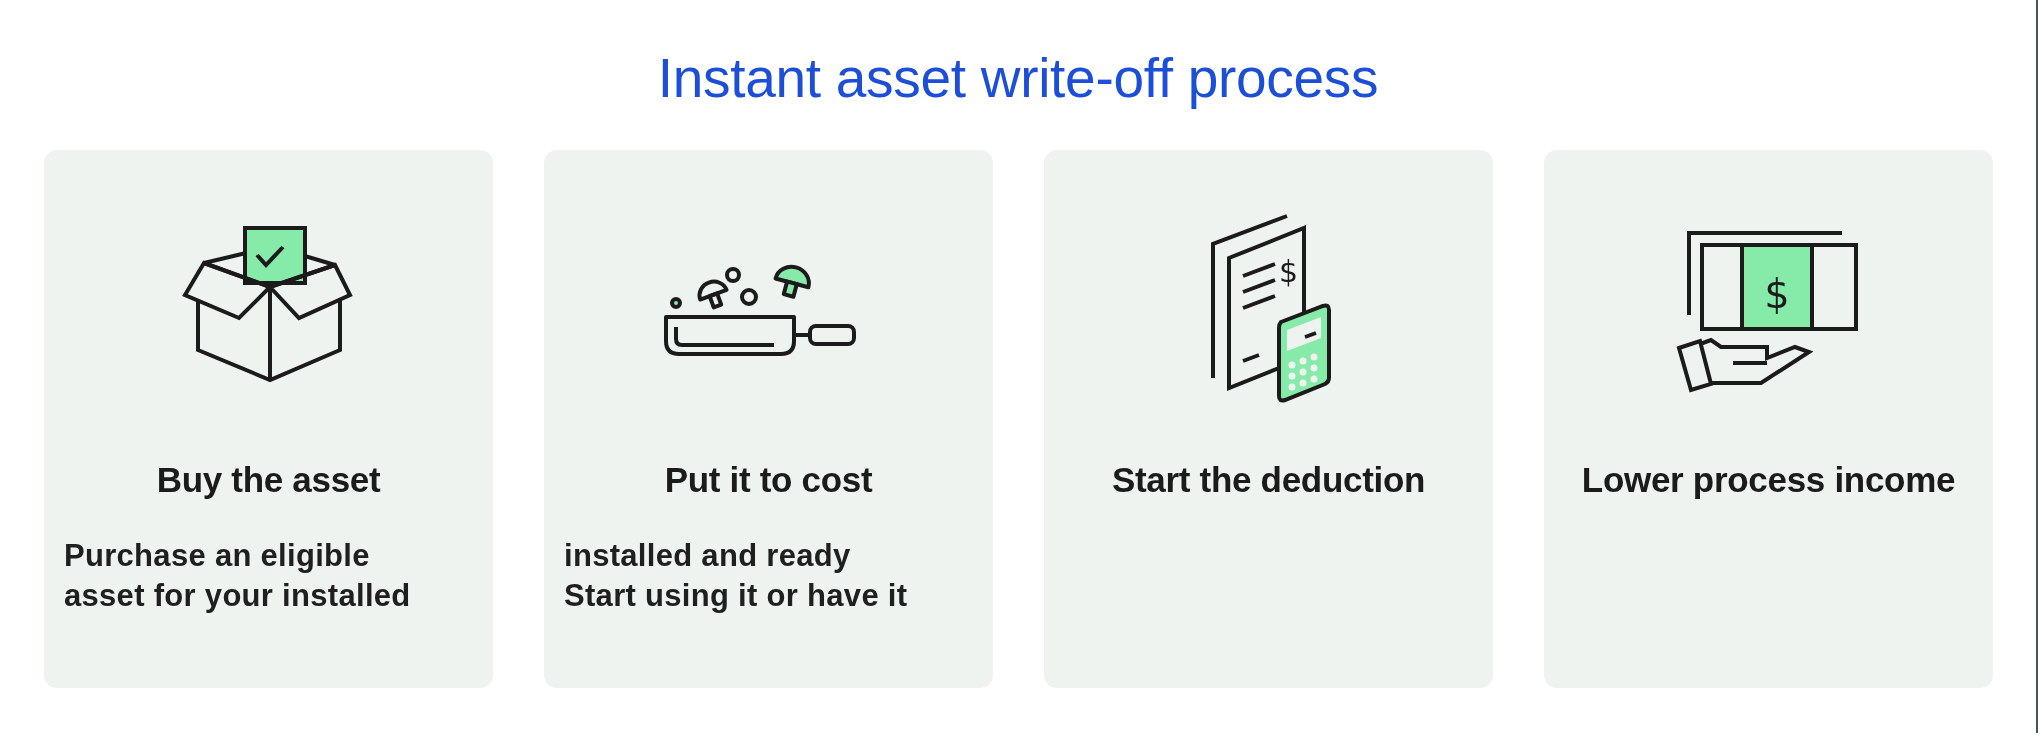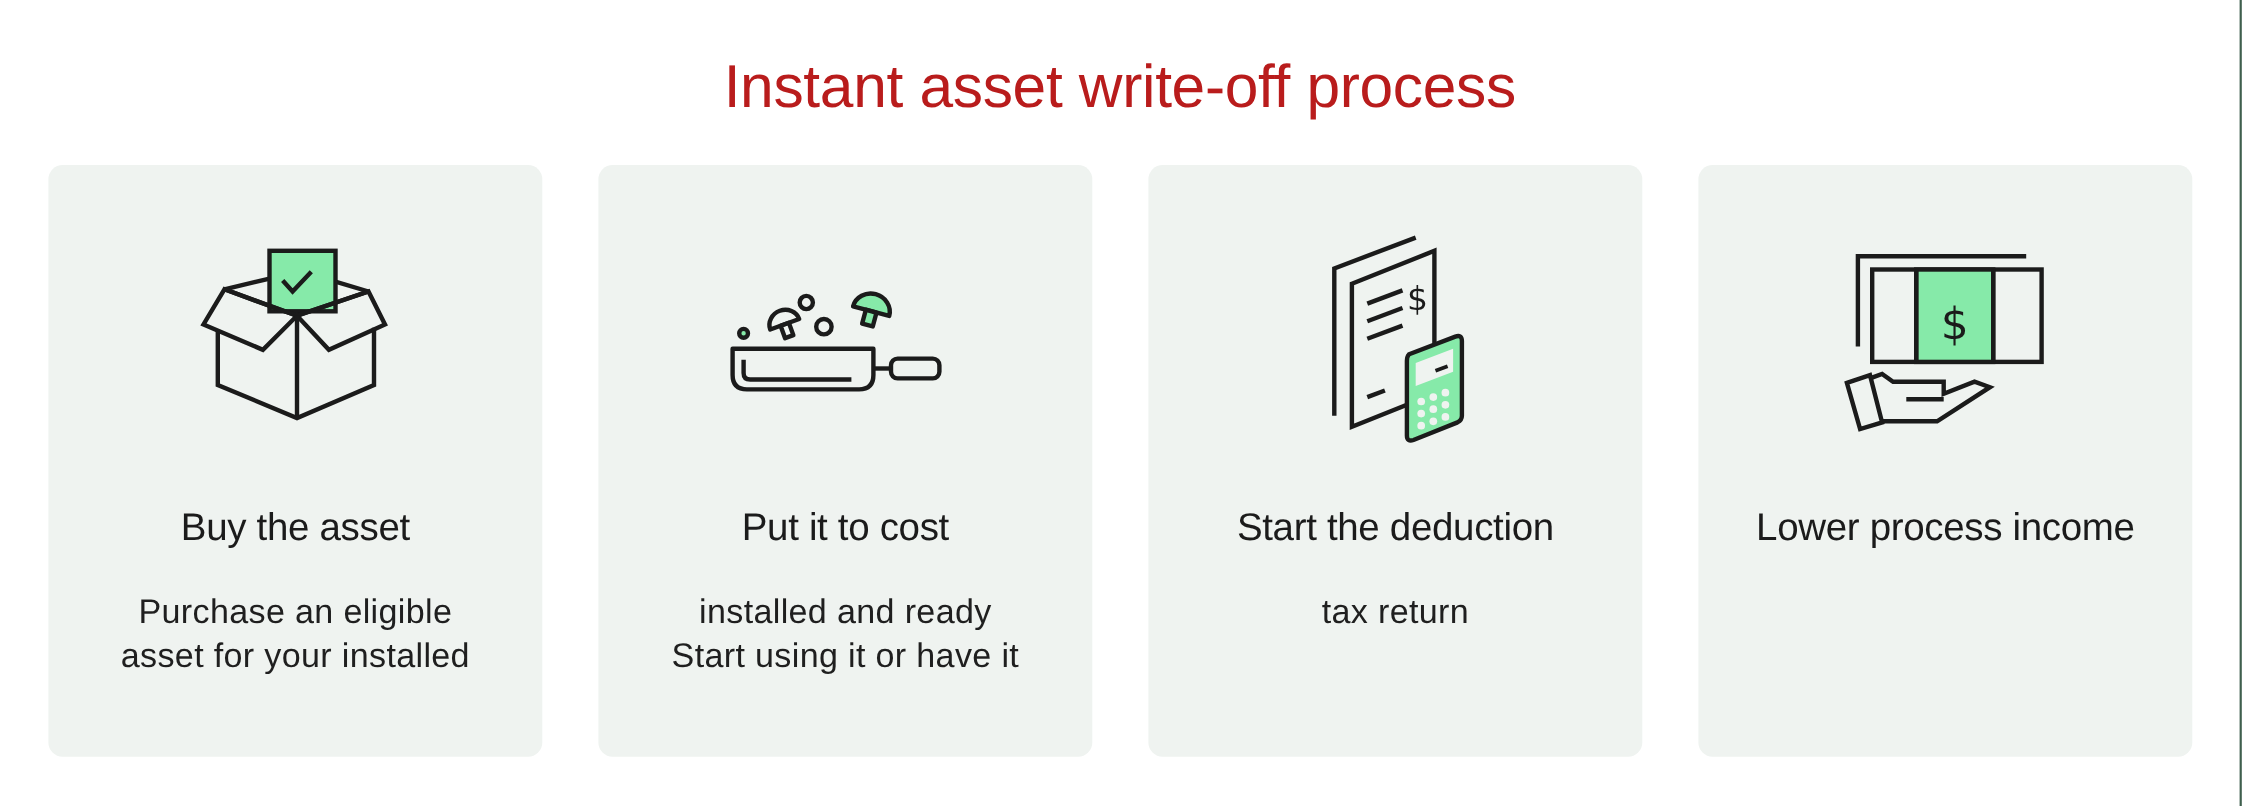--- a/index.html
+++ b/index.html
@@ -27,21 +27,21 @@
       position: absolute;
       left: 0;
       width: 2036px;
       top: 46px;
       margin: 0;
       text-align: center;
       font-size: 55px;
       font-weight: 400;
       letter-spacing: -0.3px;
       line-height: 64px;
-      color: #b91c1c;
+      color: #1d4ed8;
     }
     .cards {
       position: absolute;
       top: 150px;
       left: 44px;
       display: flex;
       gap: 51px;
     }
     .card {
       width: 449px;
@@ -64,34 +64,33 @@
       overflow: visible;
     }
     .card-heading {
       position: absolute;
       left: 0;
       width: 449px;
       top: 308px;
       margin: 0;
       text-align: center;
       font-size: 35px;
-      font-weight: 400;
+      font-weight: 700;
       line-height: 44px;
       letter-spacing: -0.3px;
       color: #1b1b1b;
     }
     .card-body {
       position: absolute;
       left: 20px;
       width: 409px;
       top: 386px;
       margin: 0;
-      text-align: center;
       font-size: 31px;
-      font-weight: 400;
+      font-weight: 700;
       line-height: 40px;
       letter-spacing: 0.3px;
       color: #1f1f1f;
     }
     .card-body span {
       display: block;
     }
   </style>
 </head>
 <body>
@@ -189,21 +188,20 @@
           <circle cx="104" cy="162" r="3.5"></circle>
           <circle cx="115" cy="158" r="3.5"></circle>
           <circle cx="93" cy="177" r="3.5"></circle>
           <circle cx="104" cy="173" r="3.5"></circle>
           <circle cx="115" cy="169" r="3.5"></circle>
         </g>
       </svg>
     </div>
     <h2 class="card-heading">Start the deduction</h2>
     <p class="card-body">
-      <span>tax return</span>
     </p>
   </div>
 
   <div class="card">
     <div class="card-icon">
       <svg width="200" height="180" viewBox="0 0 200 180" fill="none" stroke="#1b1b1b" stroke-width="4" stroke-linejoin="miter">
 
         <polyline points="20,95 20,13 173,13"></polyline>
 
         <rect x="33" y="25" width="154" height="84"></rect>

